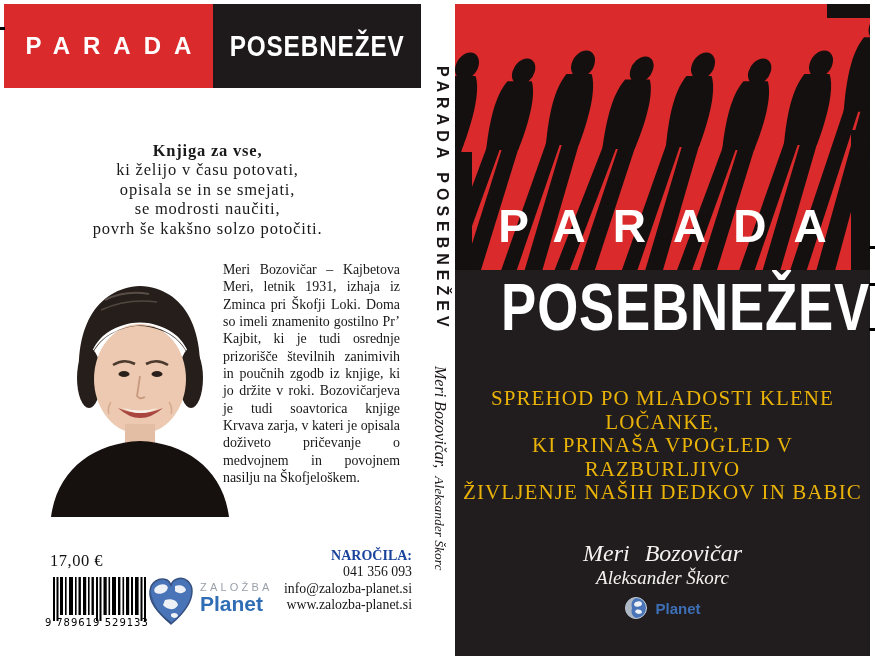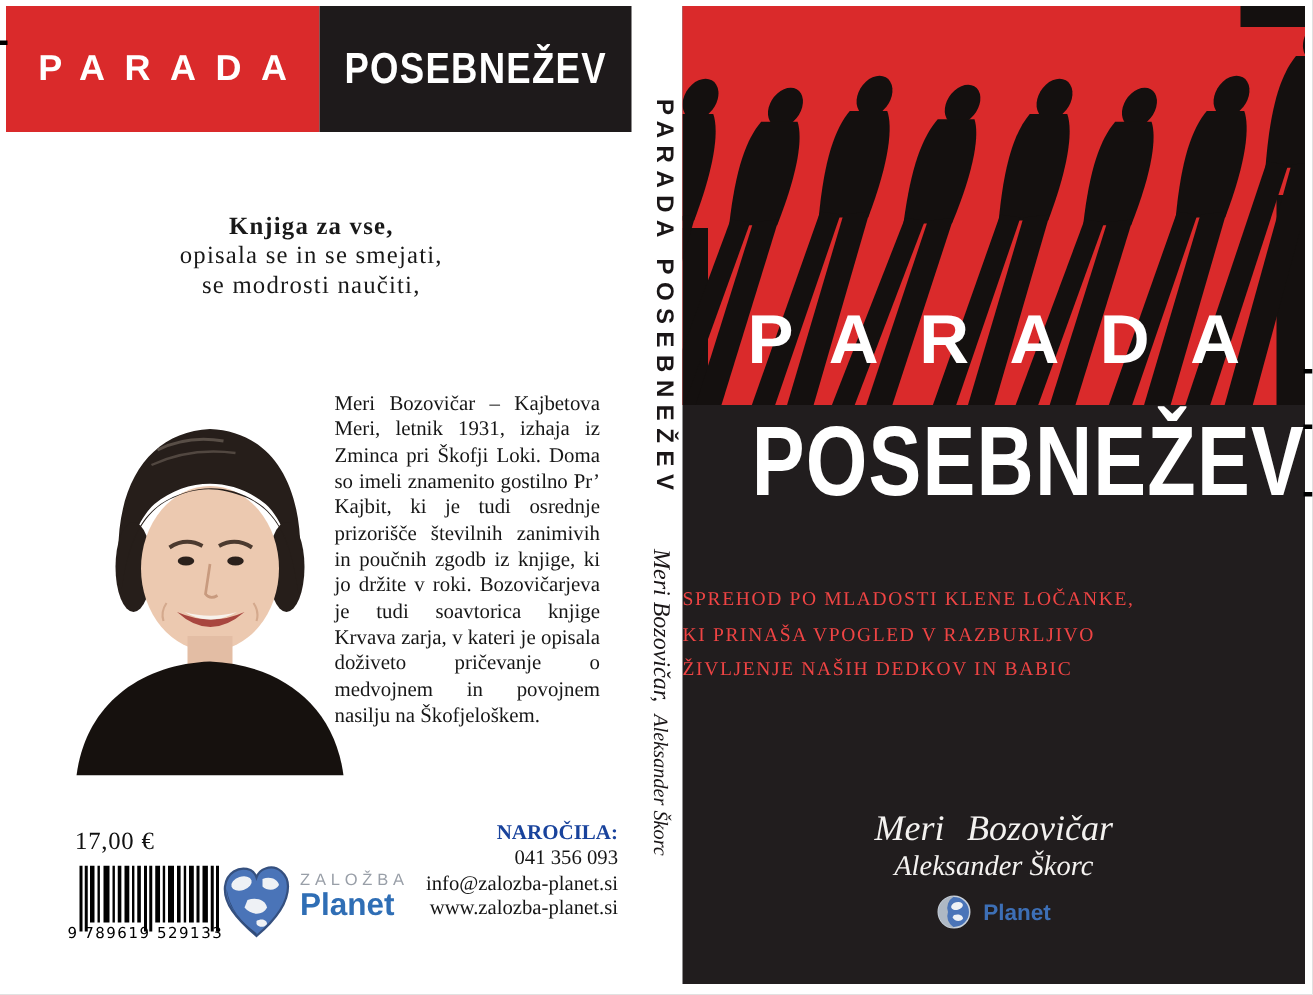--- a/index.html
+++ b/index.html
@@ -44,21 +44,21 @@
   .spine-authors .a1 { font-size:16px; }
   .spine-authors .a2 { font-size:13.5px; margin-left:8px; }
 
   
   .front { position:absolute; left:455px; top:4px; width:415px; height:652px; background:#211d1e; }
   .front-red { position:absolute; left:0; top:0; width:415px; height:266px; background:#da2a2b; overflow:hidden; }
   .front-title1 { position:absolute; left:0; top:190px; width:100%; text-align:center; z-index:3;
     color:#fff; font-family:"Liberation Sans", sans-serif; font-weight:bold; font-size:46px; letter-spacing:27px; text-indent:27px; line-height:64px; }
   .front-title2 { position:absolute; left:0; top:266px; width:100%; height:72px; text-align:center; line-height:74px; z-index:3; }
   .front-title2 span { display:inline-block; color:#fff; font-family:"Liberation Sans", sans-serif; font-weight:bold; font-size:66px; letter-spacing:1px; transform:scaleX(0.8); }
-  .front-sub { position:absolute; left:0; top:383px; width:100%; color:#ef4444; font-size:13px; line-height:23.6px; letter-spacing:1.1px; }
+  .front-sub { position:absolute; left:0; top:383px; width:100%; text-align:center; color:#eab308; font-size:21px; line-height:23.6px; letter-spacing:1.1px; }
   .front-authors { position:absolute; left:0; top:536px; width:100%; text-align:center; color:#f4f2f0; font-style:italic; }
   .front-authors .fa1 { font-size:24px; line-height:27px; word-spacing:9px; }
   .front-authors .fa2 { font-size:19px; line-height:22px; }
   .front-logo { position:absolute; left:0; top:592px; width:100%; display:flex; justify-content:center; align-items:center; gap:7px; }
   .front-logo .pname { font-family:"Liberation Sans", sans-serif; font-weight:bold; font-size:15px; color:#3d6fb6; }
 
   .mark { position:absolute; background:#000; }
 </style>
 </head>
 <body>
@@ -69,22 +69,24 @@
     <div class="banner-red">
       <span>PARADA</span>
     </div>
     <div class="banner-black">
       <span>POSEBNEŽEV</span>
     </div>
   </div>
 
   <div class="intro">
     <div class="lead">Knjiga za vse,</div>
+    <div>ki želijo v času potovati,</div>
     <div>opisala se in se smejati,</div>
     <div>se modrosti naučiti,</div>
+    <div>povrh še kakšno solzo potočiti.</div>
   </div>
 
   <div class="photo">
     <svg width="189" height="251" viewBox="0 0 189 251">
       <rect x="0" y="0" width="189" height="251" fill="#ffffff"></rect>
 
       <path d="M36,130 C26,62 52,22 95,20 C140,22 163,64 153,132 C150,98 143,80 132,70 C110,52 80,52 58,70 C47,80 40,98 36,130 Z" fill="#261e1a"></path>
       <ellipse cx="44" cy="112" rx="12" ry="30" fill="#261e1a"></ellipse>
       <ellipse cx="146" cy="112" rx="12" ry="30" fill="#261e1a"></ellipse>
       <path d="M60,34 Q80,24 104,28" stroke="#6e625a" stroke-width="2" fill="none" opacity="0.7"></path>

